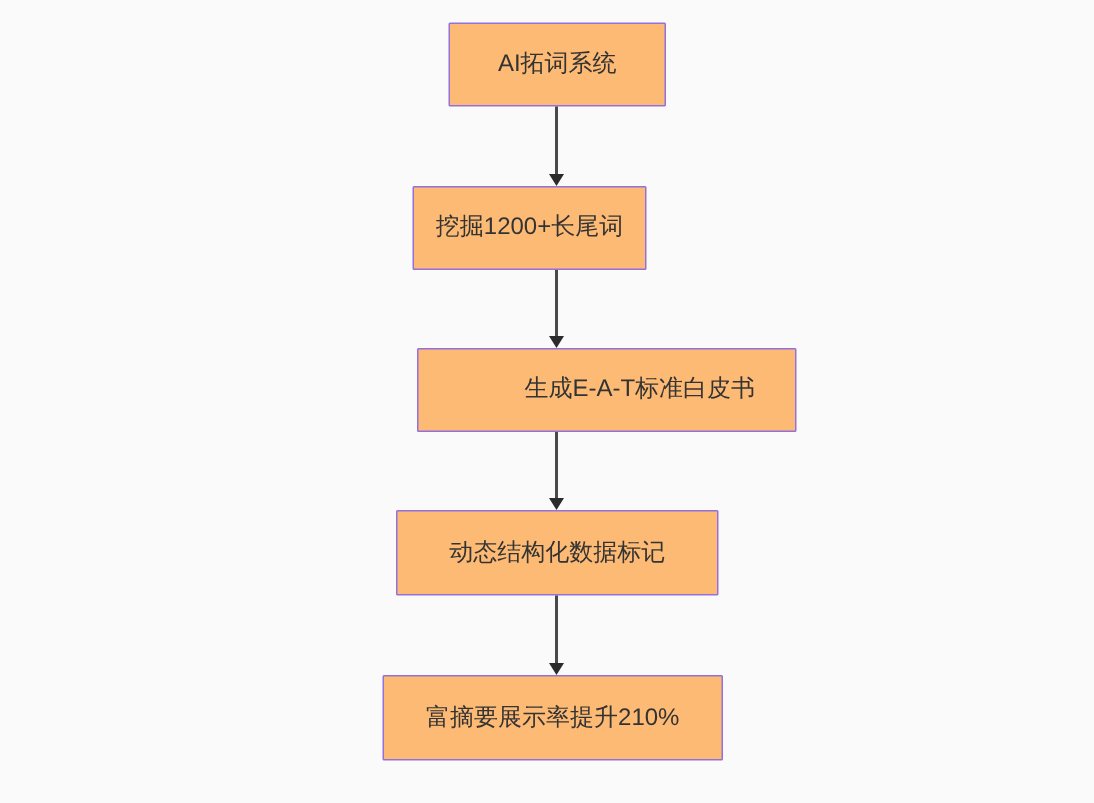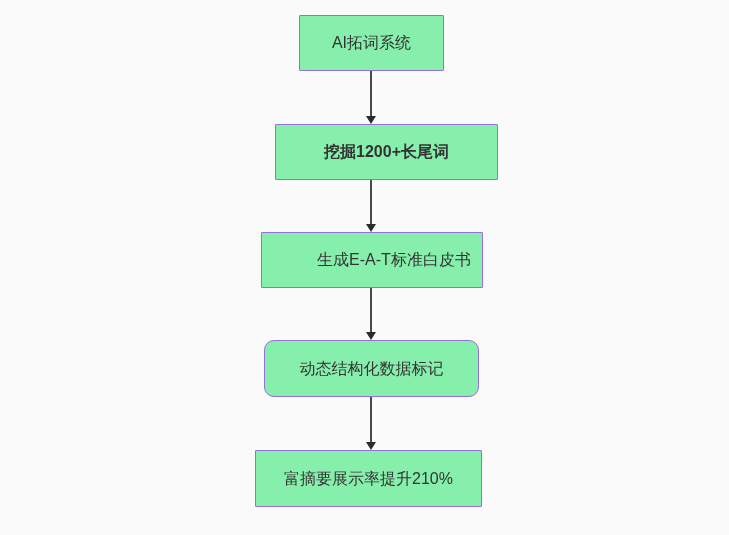--- a/index.html
+++ b/index.html
@@ -13,36 +13,36 @@
   .canvas {
     position: relative;
     width: 729px;
     height: 535px;
     background: #fafafa;
     overflow: hidden;
   }
   .node {
     position: absolute;
     box-sizing: border-box;
-    background: #86efac;
+    background: #fdba74;
     border: 1px solid #9370DB;
     border-radius: 1px;
     display: flex;
     align-items: center;
     justify-content: center;
     color: #333333;
     font-size: 16px;
     line-height: 1;
     text-align: center;
     white-space: nowrap;
   }
   .n0 { left: 299px; top: 15px;  width: 145px; height: 56px; }
-  .n1 { left: 275px; top: 124px; width: 223px; height: 56px; font-weight: bold; }
-  .n2 { left: 261px; top: 232px; width: 222px; height: 56px; padding-left: 44px; }
-  .n3 { left: 264px; top: 340px; width: 215px; height: 57px; border-radius: 10px; }
+  .n1 { left: 275px; top: 124px; width: 156px; height: 56px; }
+  .n2 { left: 278px; top: 232px; width: 253px; height: 56px; padding-left: 44px; }
+  .n3 { left: 264px; top: 340px; width: 215px; height: 57px; }
   .n4 { left: 255px; top: 450px; width: 227px; height: 57px; text-align: center; }
 
   .arrow {
     position: absolute;
     left: 366px;       
     width: 10px;
   }
   .a0 { top: 71px;  height: 53px; }
   .a1 { top: 180px; height: 52px; }
   .a2 { top: 288px; height: 52px; }

